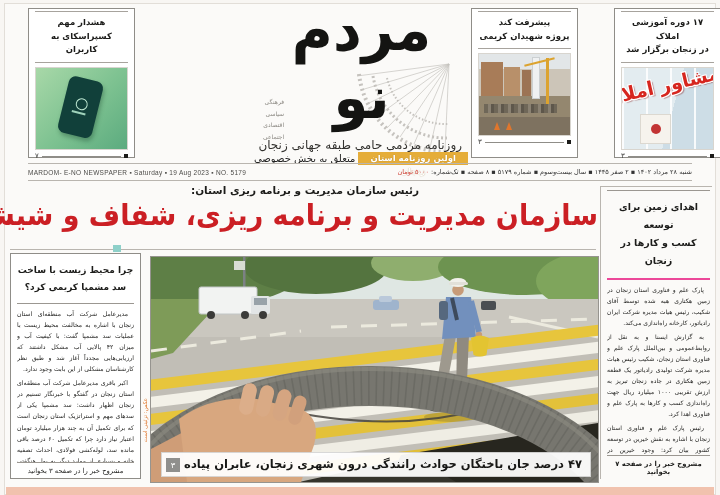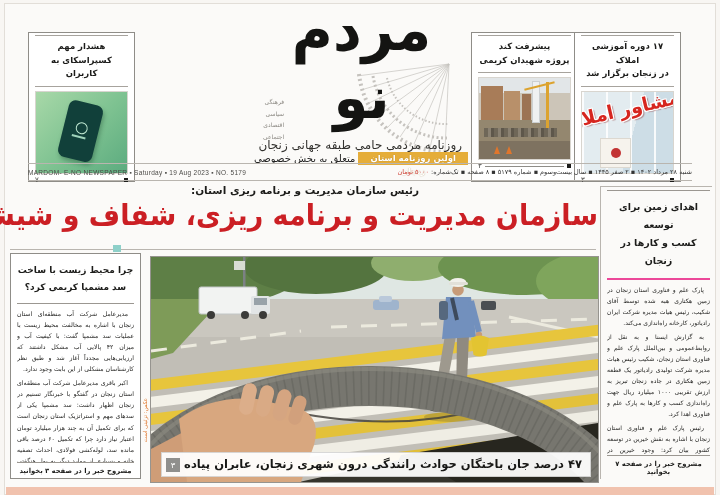--- a/index.html
+++ b/index.html
@@ -1,21 +1,21 @@
 <!DOCTYPE html>
 <html lang="fa"><head>
 <meta charset="utf-8">
 <style>
   html,body{margin:0;padding:0;background:#efede9;}
   .page{position:relative;width:720px;height:495px;background:#f8f6f3;overflow:hidden;
         font-family:"DejaVu Sans",sans-serif;color:#1c1c1a;}
   .sheet-edge{position:absolute;inset:3px 4px 0 4px;border:1px solid #e2ded8;background:#fbfaf8;}
 
   
-  .story{position:absolute;top:8px;width:107px;height:150px;background:#fff;border:1px solid #8f8d88;box-sizing:border-box;margin-top:24px;}
+  .story{position:absolute;top:8px;width:107px;height:150px;background:#fff;border:1px solid #8f8d88;box-sizing:border-box;}
   .story-title{margin:2px 6px 0;padding:4px 0 5px;border-top:1px solid #a7a39d;border-bottom:1px solid #a7a39d;
                font-size:8.5px;font-weight:bold;text-align:center;line-height:1.6;direction:rtl;}
   .story-img{margin:4px 6px 2px;height:83px;position:relative;overflow:hidden;border:1px solid #d8d5cf;box-sizing:border-box;}
   .story-footer{margin:1px 6px 0;display:flex;align-items:center;gap:3px;font-size:7px;color:#3a3a38;direction:ltr;}
   .leader{flex:1;border-bottom:1px solid #8f8d88;height:1px;}
   .sq{width:4px;height:4px;background:#1c1c1a;}
 
   
   .img-kaspersky{background:linear-gradient(135deg,#a8d8a8 0%,#7cc190 55%,#5cab7f 100%);}
   .k-phone{position:absolute;left:30%;top:12%;width:38%;height:72%;background:#11403a;border-radius:7px;
@@ -82,21 +82,21 @@
             color:#cb1f24;direction:rtl;white-space:nowrap;transform:scaleY(1.08);}
   .headline-rule{position:absolute;top:249px;left:10px;width:586px;border-top:1px solid #b9b5af;}
 
   
   .left-article{position:absolute;left:10px;top:253px;width:131px;height:226px;background:#fff;
                 border:1px solid #8f8d88;box-sizing:border-box;display:flex;flex-direction:column;padding:0 6px;}
   .la-title{padding:8px 0 7px;border-bottom:1px solid #9b9791;font-size:9px;font-weight:bold;text-align:center;
             line-height:1.9;direction:rtl;}
   .la-body{flex:1;overflow:hidden;padding-top:4px;font-size:6.2px;line-height:1.78;text-align:justify;direction:rtl;color:#262624;}
   .la-body p{margin:0 0 3px;text-indent:6px;}
-  .la-footer{border-top:1px solid #9b9791;padding:4px 0 3px;font-size:6.8px;font-weight:bold;text-align:center;direction:rtl;}
+  .la-footer{border-top:1px solid #9b9791;padding:4px 0 3px;font-size:6.8px;font-weight:normal;text-align:center;direction:rtl;}
   .marker{position:absolute;left:113px;top:245px;width:8px;height:7px;background:#8ed0c9;}
 
   
   .right-article{position:absolute;left:600px;top:186px;width:112px;height:293px;box-sizing:border-box;
                  border-left:1px solid #b9b5af;border-top:1px solid #b9b5af;padding:0 2px 0 6px;
                  display:flex;flex-direction:column;background:#fbfaf8;}
   .ra-title{margin-top:3px;border-top:1px solid #9b9791;border-bottom:2px solid #ec4899;padding:7px 0 8px;
             font-size:9.5px;font-weight:bold;text-align:center;line-height:1.9;direction:rtl;}
   .ra-body{flex:1;overflow:hidden;padding-top:5px;font-size:6.1px;line-height:1.8;text-align:justify;direction:rtl;color:#262624;}
   .ra-body p{margin:0 0 3px;text-indent:6px;}
@@ -156,21 +156,21 @@
       <div class="c-cone1"></div>
       <div class="c-cone2"></div>
     </div>
     <div class="story-footer">
       <span>۳</span>
       <span class="leader"></span>
       <span class="sq"></span>
     </div>
   </div>
 
-  <div class="story" style="left:574px;">
+  <div class="story" style="left:614px;">
     <div class="story-title">
       <div>۱۷ دوره آموزشی املاک</div>
       <div>در زنجان برگزار شد</div>
     </div>
     <div class="story-img img-realestate">
       <div class="re-text">مشاور املاک</div>
       <div class="re-sign"></div>
     </div>
     <div class="story-footer">
       <span>۳</span>

